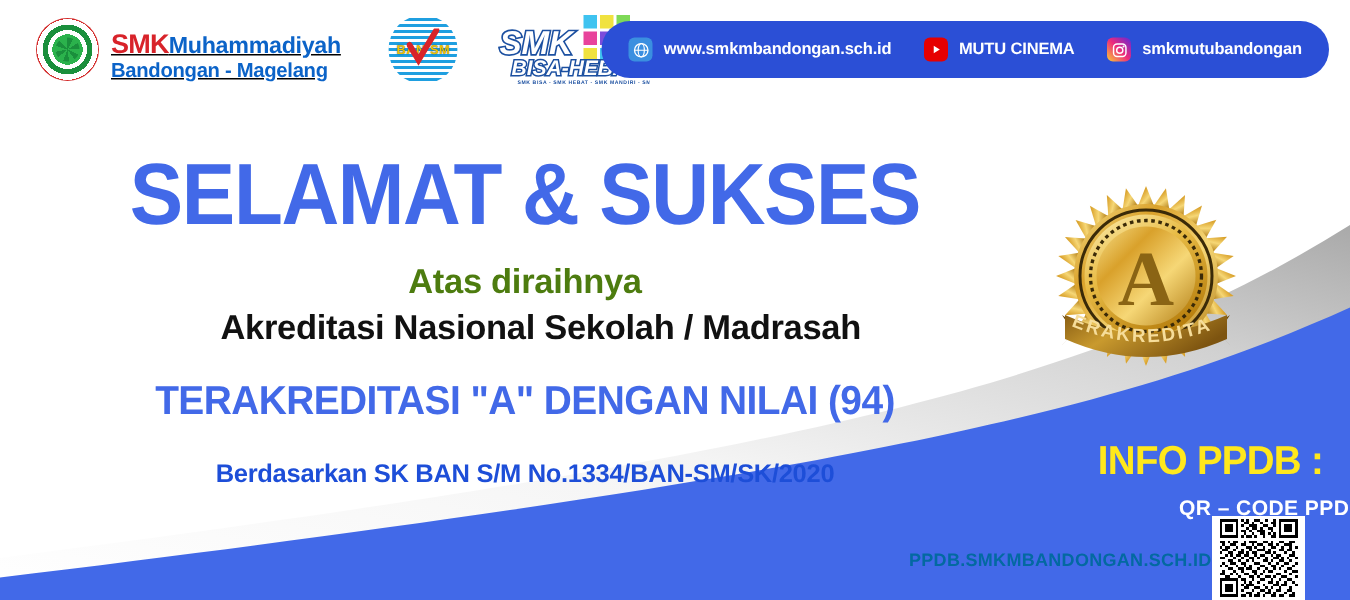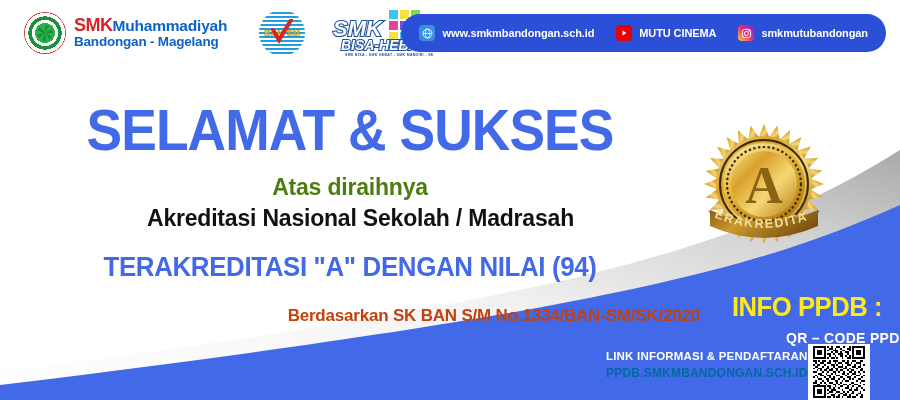--- a/index.html
+++ b/index.html
@@ -23,21 +23,21 @@
 
   
   .header {
     position:absolute; top:0; left:0;
     width:900px; height:66px;
     display:flex; align-items:center;
     z-index:5;
   }
 
   
-  .logo-smkm { display:flex; align-items:center; margin-left:24px; }
+  .logo-smkm { display:flex; align-items:flex-end; margin-left:24px;text-decoration:underline; }
   .logo-mark {
     width:42px; height:42px; border-radius:50%;
     background:
       radial-gradient(circle at 50% 50%, #2bb24c 0 34%, rgba(0,0,0,0) 34%),
       radial-gradient(circle at 50% 50%, #ffffff 0 44%, rgba(0,0,0,0) 44%),
       radial-gradient(circle at 50% 50%, #1a8f3c 0 56%, rgba(0,0,0,0) 56%),
       radial-gradient(circle at 50% 50%, #ffffff 0 68%, rgba(0,0,0,0) 68%),
       radial-gradient(circle at 50% 50%, #d32a2a 0 100%);
     position:relative; flex:0 0 auto;
   }
@@ -123,21 +123,21 @@
   .accred{
     position:absolute; top:252px; left:0; width:700px;
     text-align:center; font-size:27px; font-weight:bold;
     color:var(--brandblue,#4269e8);
     letter-spacing:-.4px; white-space:nowrap;
     transform:scaleX(.96); transform-origin:50% 50%;
   }
 
   .skline{
     position:absolute; top:306px; left:0; width:700px;
-    text-align:right; font-size:17px; font-weight:bold; color:#c2410c;
+    text-align:center; font-size:17px; font-weight:bold; color:#1d4ed8;
     letter-spacing:-.2px; white-space:nowrap;
   }
 
   
   .seal{ position:absolute; left:694px; top:122px; width:140px; height:130px; z-index:6; }
 
   
   .info-ppdb{
     position:absolute; right:18px; top:292px; z-index:6;
     font-size:27px; font-weight:bold; color:var(--yellow,#ffe81c);
@@ -543,16 +543,15 @@
           <path d="M11 28h1v1h-1z"></path>
           <path d="M13 28h2v1h-2z"></path>
           <path d="M16 28h1v1h-1z"></path>
           <path d="M19 28h2v1h-2z"></path>
           <path d="M22 28h2v1h-2z"></path>
           <path d="M26 28h2v1h-2z"></path>
       </g>
     </svg>
   </div>
 
-  <div class="link-info">LINK INFORMASI &amp; PENDAFTARAN</div>
   <div class="link-url">PPDB.SMKMBANDONGAN.SCH.ID</div>
 
 </div>
 
 </body></html>

